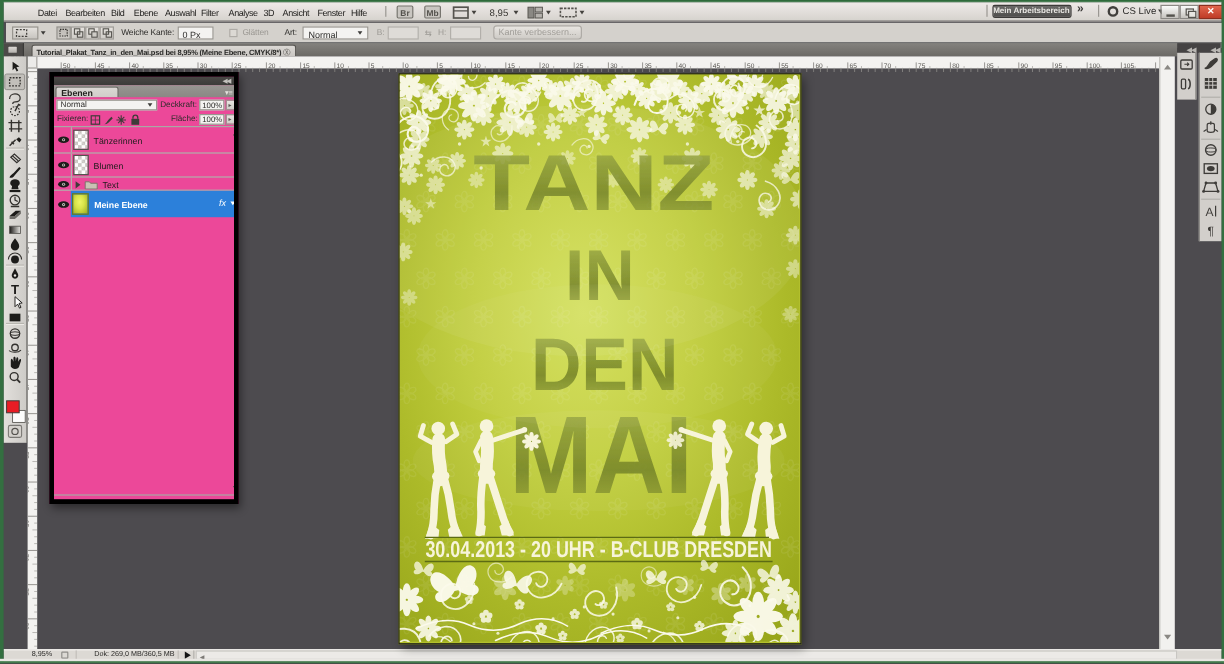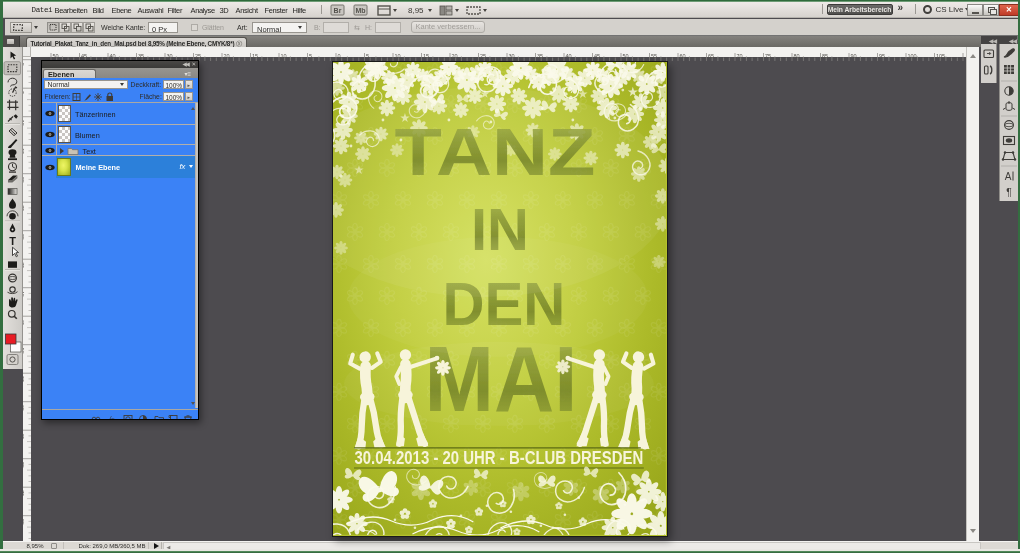--- a/index.html
+++ b/index.html
@@ -14,21 +14,21 @@
     linear-gradient(45deg,#c8c5c1 25%,#fdfdfc 25%,#fdfdfc 75%,#c8c5c1 75%);
     background-size:6px 6px;background-position:0 0,3px 3px;
     border:1px solid #55534f;box-sizing:border-box;}
 </style>
 </head>
 <body>
 
 <div class="abs" id="menubar" style="left:2.5px;top:2.2px;width:1015px;height:15.3px;
      background:linear-gradient(#efeae8,#d6d3ce);border-bottom:1px solid #b5b2ad;">
   <span class="abs" style="left:4px;top:1px;font-size:11px;font-weight:bold;color:#8b8a88;letter-spacing:0px;margin-top:40px;">Ps</span>
-  <span class="mi" style="left:29px;font-family:Liberation Mono, monospace;">Datei</span>
+  <span class="mi" style="left:29px;">Datei</span>
   <span class="mi" style="left:52px;">Bearbeiten</span>
   <span class="mi" style="left:90px;">Bild</span>
   <span class="mi" style="left:109px;">Ebene</span>
   <span class="mi" style="left:135px;">Auswahl</span>
   <span class="mi" style="left:165px;">Filter</span>
   <span class="mi" style="left:188px;text-align:center;">Analyse</span>
   <span class="mi" style="left:217px;">3D</span>
   <span class="mi" style="left:233px;">Ansicht</span>
   <span class="mi" style="left:262px;">Fenster</span>
   <span class="mi" style="left:290px;">Hilfe</span>
@@ -1044,21 +1044,21 @@
         <circle cx="232" cy="453" r="1.3" opacity="0.8"></circle>
         <circle cx="292" cy="443" r="1.3" opacity="0.8"></circle>
         <circle cx="62" cy="458" r="1.3" opacity="0.8"></circle>
         <circle cx="154" cy="444" r="1.3" opacity="0.8"></circle>
         <circle cx="246" cy="436" r="1.3" opacity="0.8"></circle>
       </g>
     </svg>
   </div>
 
 <div class="abs" id="layers" style="left:40.5px;top:60.3px;width:158px;height:360px;
-     background:#3b82f6;border:1px solid #000000;box-sizing:border-box;
+     background:#ec4899;border:4px solid #000000;box-sizing:border-box;
      box-shadow:2px 3px 7px rgba(0,0,0,0.45);overflow:hidden;">
 
   <div class="abs" style="left:0;top:0;width:156px;height:6.8px;background:linear-gradient(#4a4846,#3b3a38);
        color:#c2c0bc;font-size:5.5px;">
     <span class="abs" style="left:141px;top:0.2px;letter-spacing:-1.2px;">◀◀</span>
     <span class="abs" style="left:150px;top:0.2px;">✕</span>
   </div>
 
   <div class="abs" style="left:0;top:6.8px;width:156px;height:9.8px;background:linear-gradient(#979591,#8a8884);">
     <span class="abs" style="left:1.5px;top:0.8px;width:53px;height:9px;background:linear-gradient(#dbd8d4,#d0cdc9);

